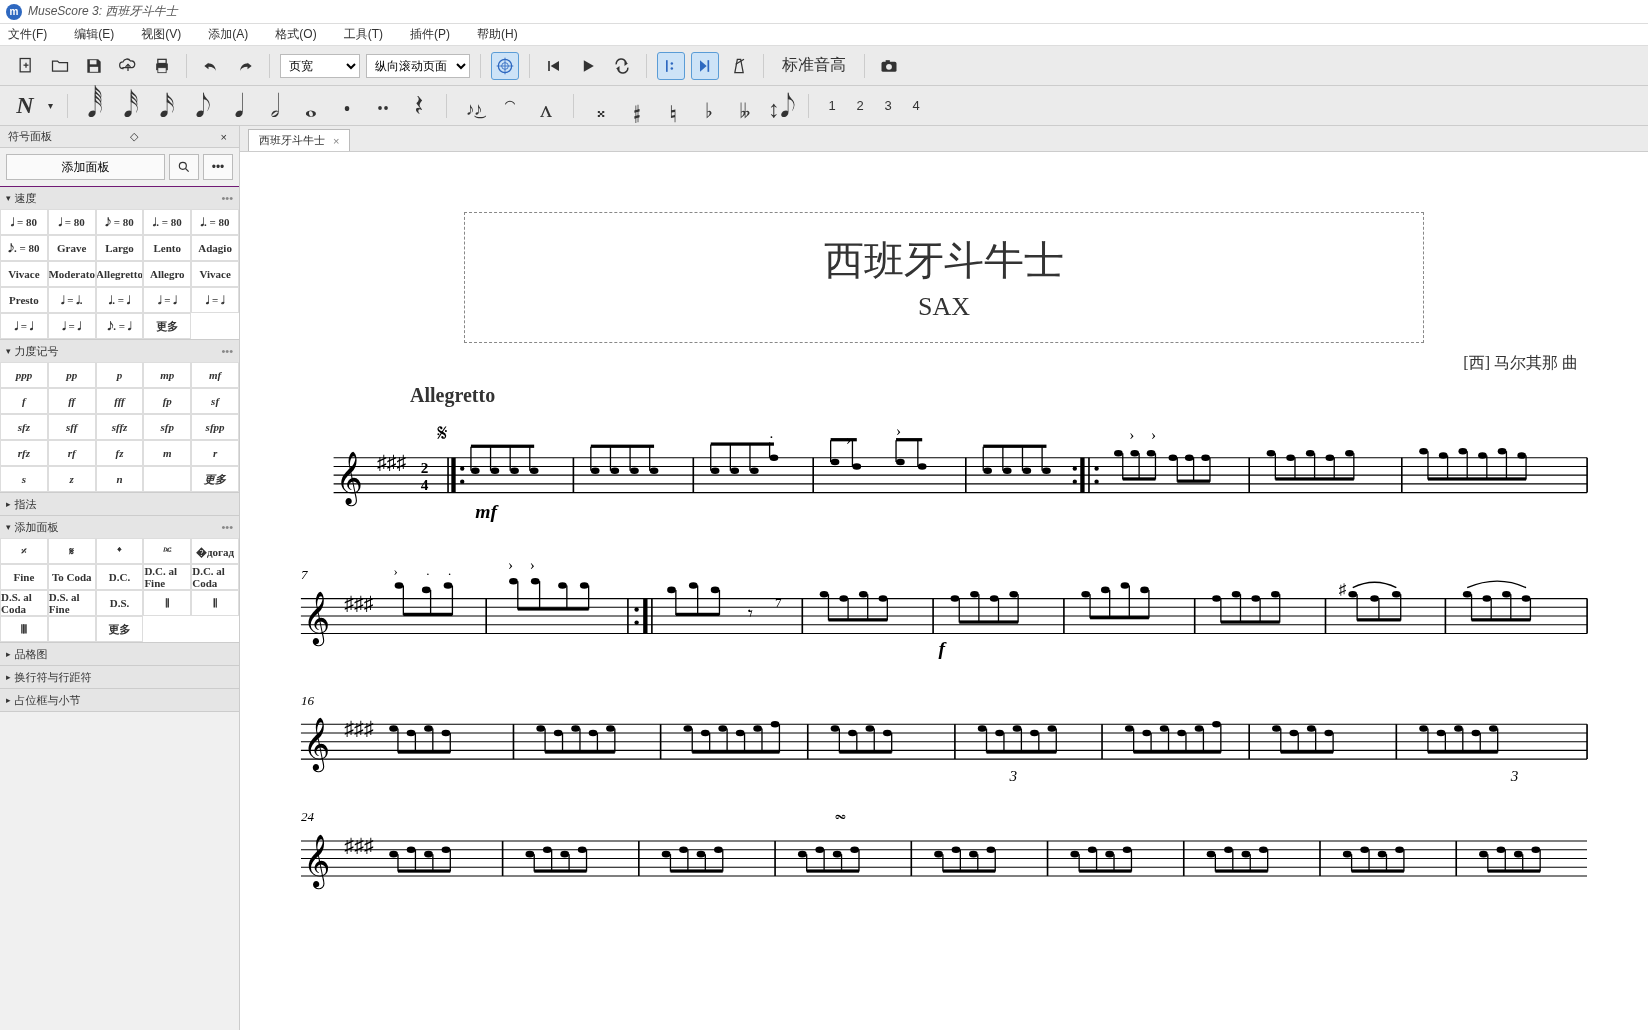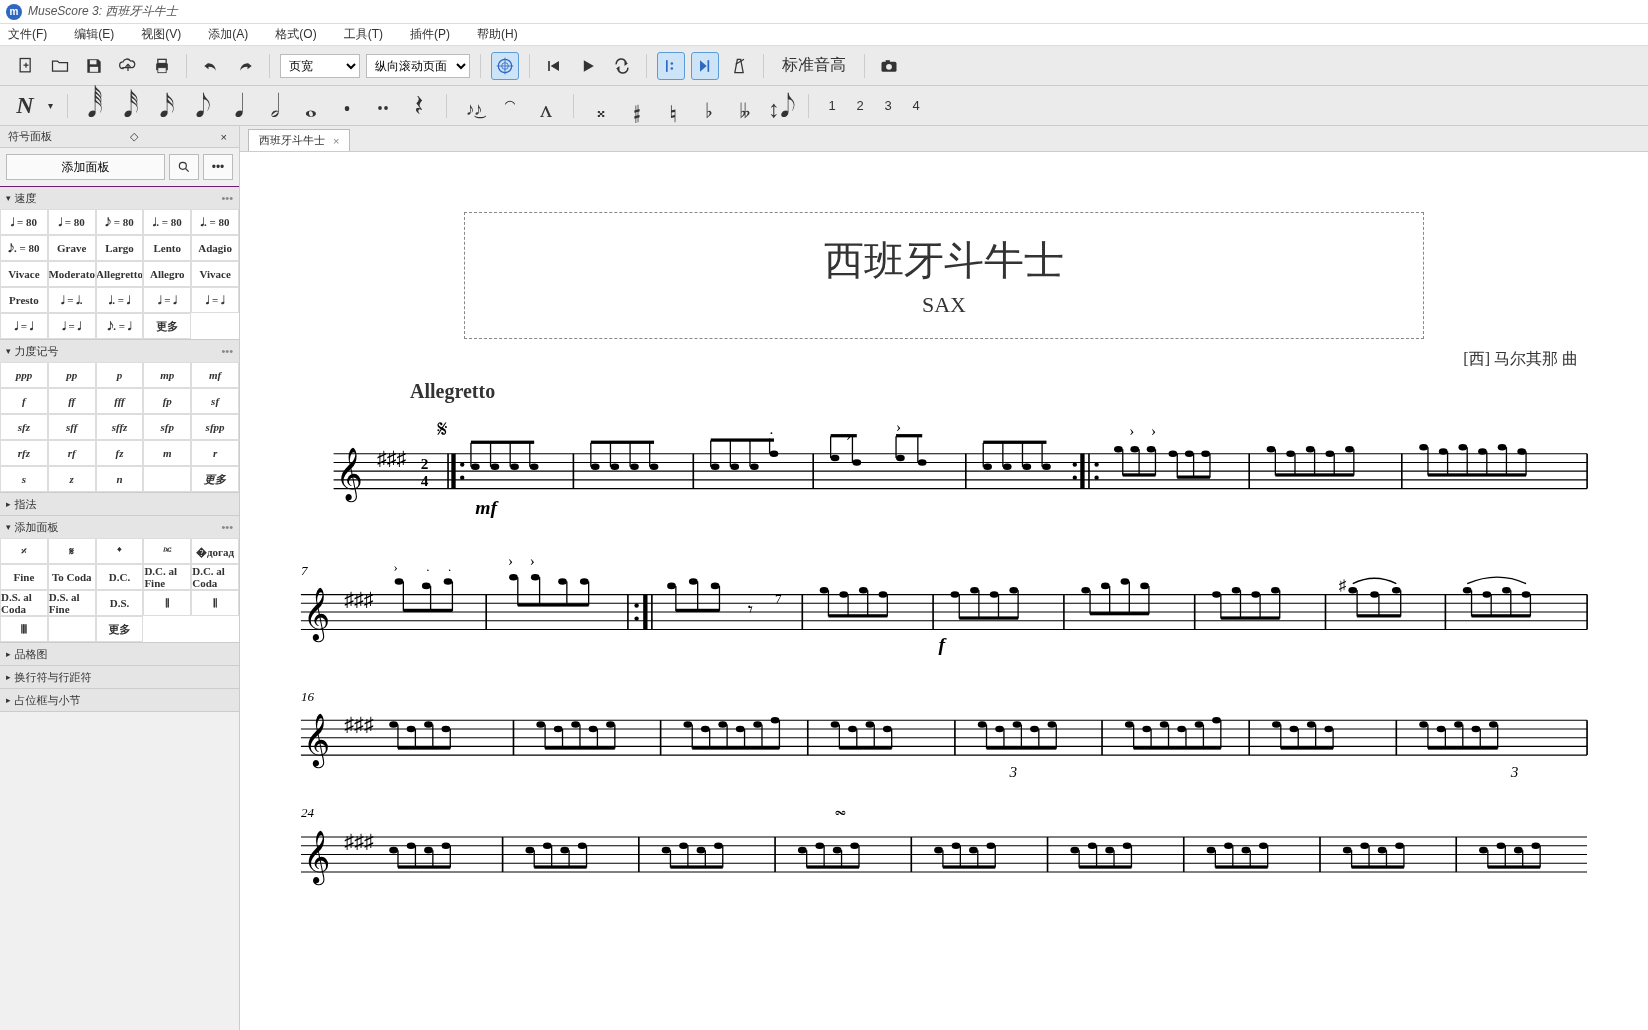--- a/index.html
+++ b/index.html
@@ -36,21 +36,21 @@
 .palette-grid.g5 { grid-template-columns: repeat(5, 1fr); }
 .palette-cell { border: 1px solid #ddd; height: 26px; display: flex; align-items: center; justify-content: center; font-size: 11px; font-weight: bold; font-family: "Times New Roman", serif; cursor: pointer; overflow: hidden; }
 .palette-cell.it { font-style: italic; }
 .content { flex: 1; background: #e8e8e8; display: flex; flex-direction: column; }
 .tabbar { height: 26px; background: #ebebeb; display: flex; align-items: flex-end; padding: 0 8px; border-bottom: 1px solid #ccc; }
 .tab { height: 22px; background: #fff; border: 1px solid #bbb; border-bottom: none; padding: 0 10px; display: flex; align-items: center; font-size: 11px; gap: 8px; cursor: pointer; }
 .tab .x { cursor: pointer; color: #888; }
 .score-area { flex: 1; background: #fff; margin: 0; padding: 30px 50px; overflow: auto; position: relative; }
 .score-title-box { border: 1px dashed #888; padding: 20px 30px; margin: 30px auto 10px; width: 960px; text-align: center; }
 .score-title { font-size: 40px; font-family: "SimSun", serif; }
-.score-subtitle { font-size: 22px; font-family: "Times New Roman", serif; margin-top: 4px; }
+.score-subtitle { font-size: 26px; font-family: "Times New Roman", serif; margin-top: 4px; }
 .score-composer { text-align: right; font-size: 16px; font-family: "SimSun", serif; margin-right: 20px; margin-top: 4px; }
 .score-tempo { font-size: 20px; font-weight: bold; font-family: "Times New Roman", serif; margin-left: 120px; margin-top: 10px; }
 .staff-block { margin: 18px 0; }
 .staff-svg { width: 100%; }
 .staff-svg .line { stroke: #000; stroke-width: 1; }
 .staff-svg .barline { stroke: #000; stroke-width: 1.5; }
 .staff-svg .thick { stroke: #000; stroke-width: 4; }
 .staff-svg .note-head { fill: #000; }
 .staff-svg .stem { stroke: #000; stroke-width: 1.2; }
 .staff-svg .beam { fill: #000; }

